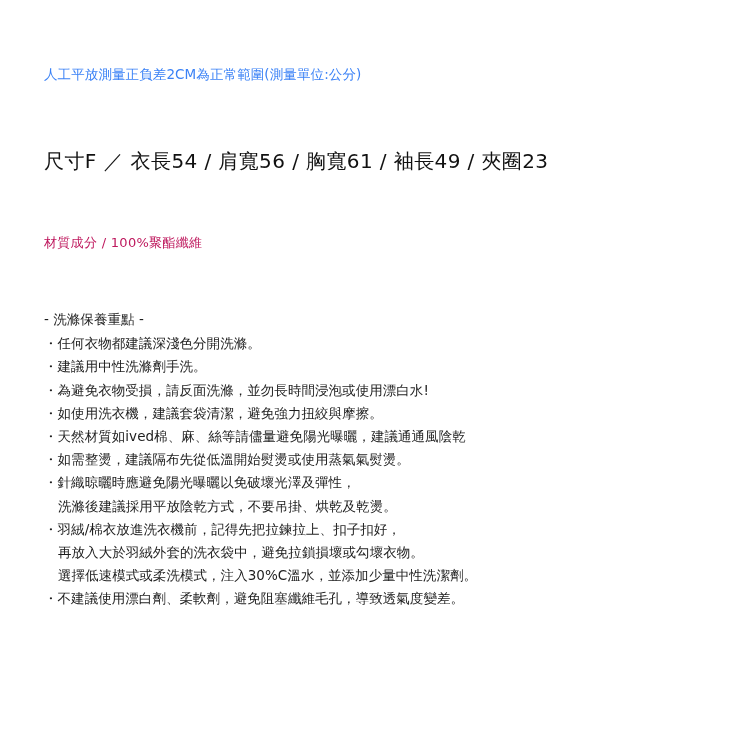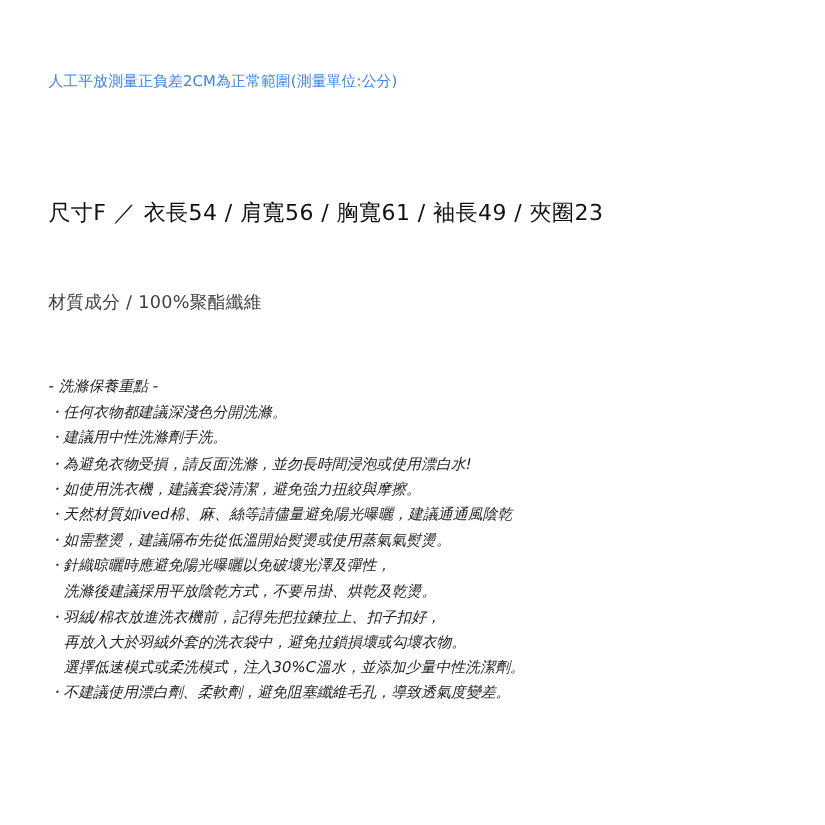--- a/index.html
+++ b/index.html
@@ -24,50 +24,49 @@
   .measure-note {
     font-size: 13.5px;
     line-height: 21px;
     color: #3b82f6;
     letter-spacing: 0.1px;
   }
   .measure-note div {
     white-space: nowrap;
   }
   .sizes {
-    margin-top: 94px;
+    margin-top: 62px;
     font-size: 20px;
     line-height: 28px;
     color: #111;
     letter-spacing: 0.4px;
     white-space: nowrap;
   }
   .material {
     margin-top: 54px;
-    font-size: 16px;
+    font-size: 13px;
     line-height: 27px;
-    color: #404040;
+    color: #be185d;
     letter-spacing: 0.3px;
   }
   .material div {
     white-space: nowrap;
   }
   .care {
     margin-top: 52px;
     font-size: 13.5px;
     line-height: 23.2px;
     color: #1d1d1d;
     letter-spacing: 0.05px;
   }
   .care-title {
     margin-bottom: 1px;
   }
   .care-line {
     white-space: nowrap;
-    font-style: italic;
   }
   .care-line.indented {
     padding-left: 14px;
   }
 </style>
 </head>
 <body>
 
 <div class="page">
 

